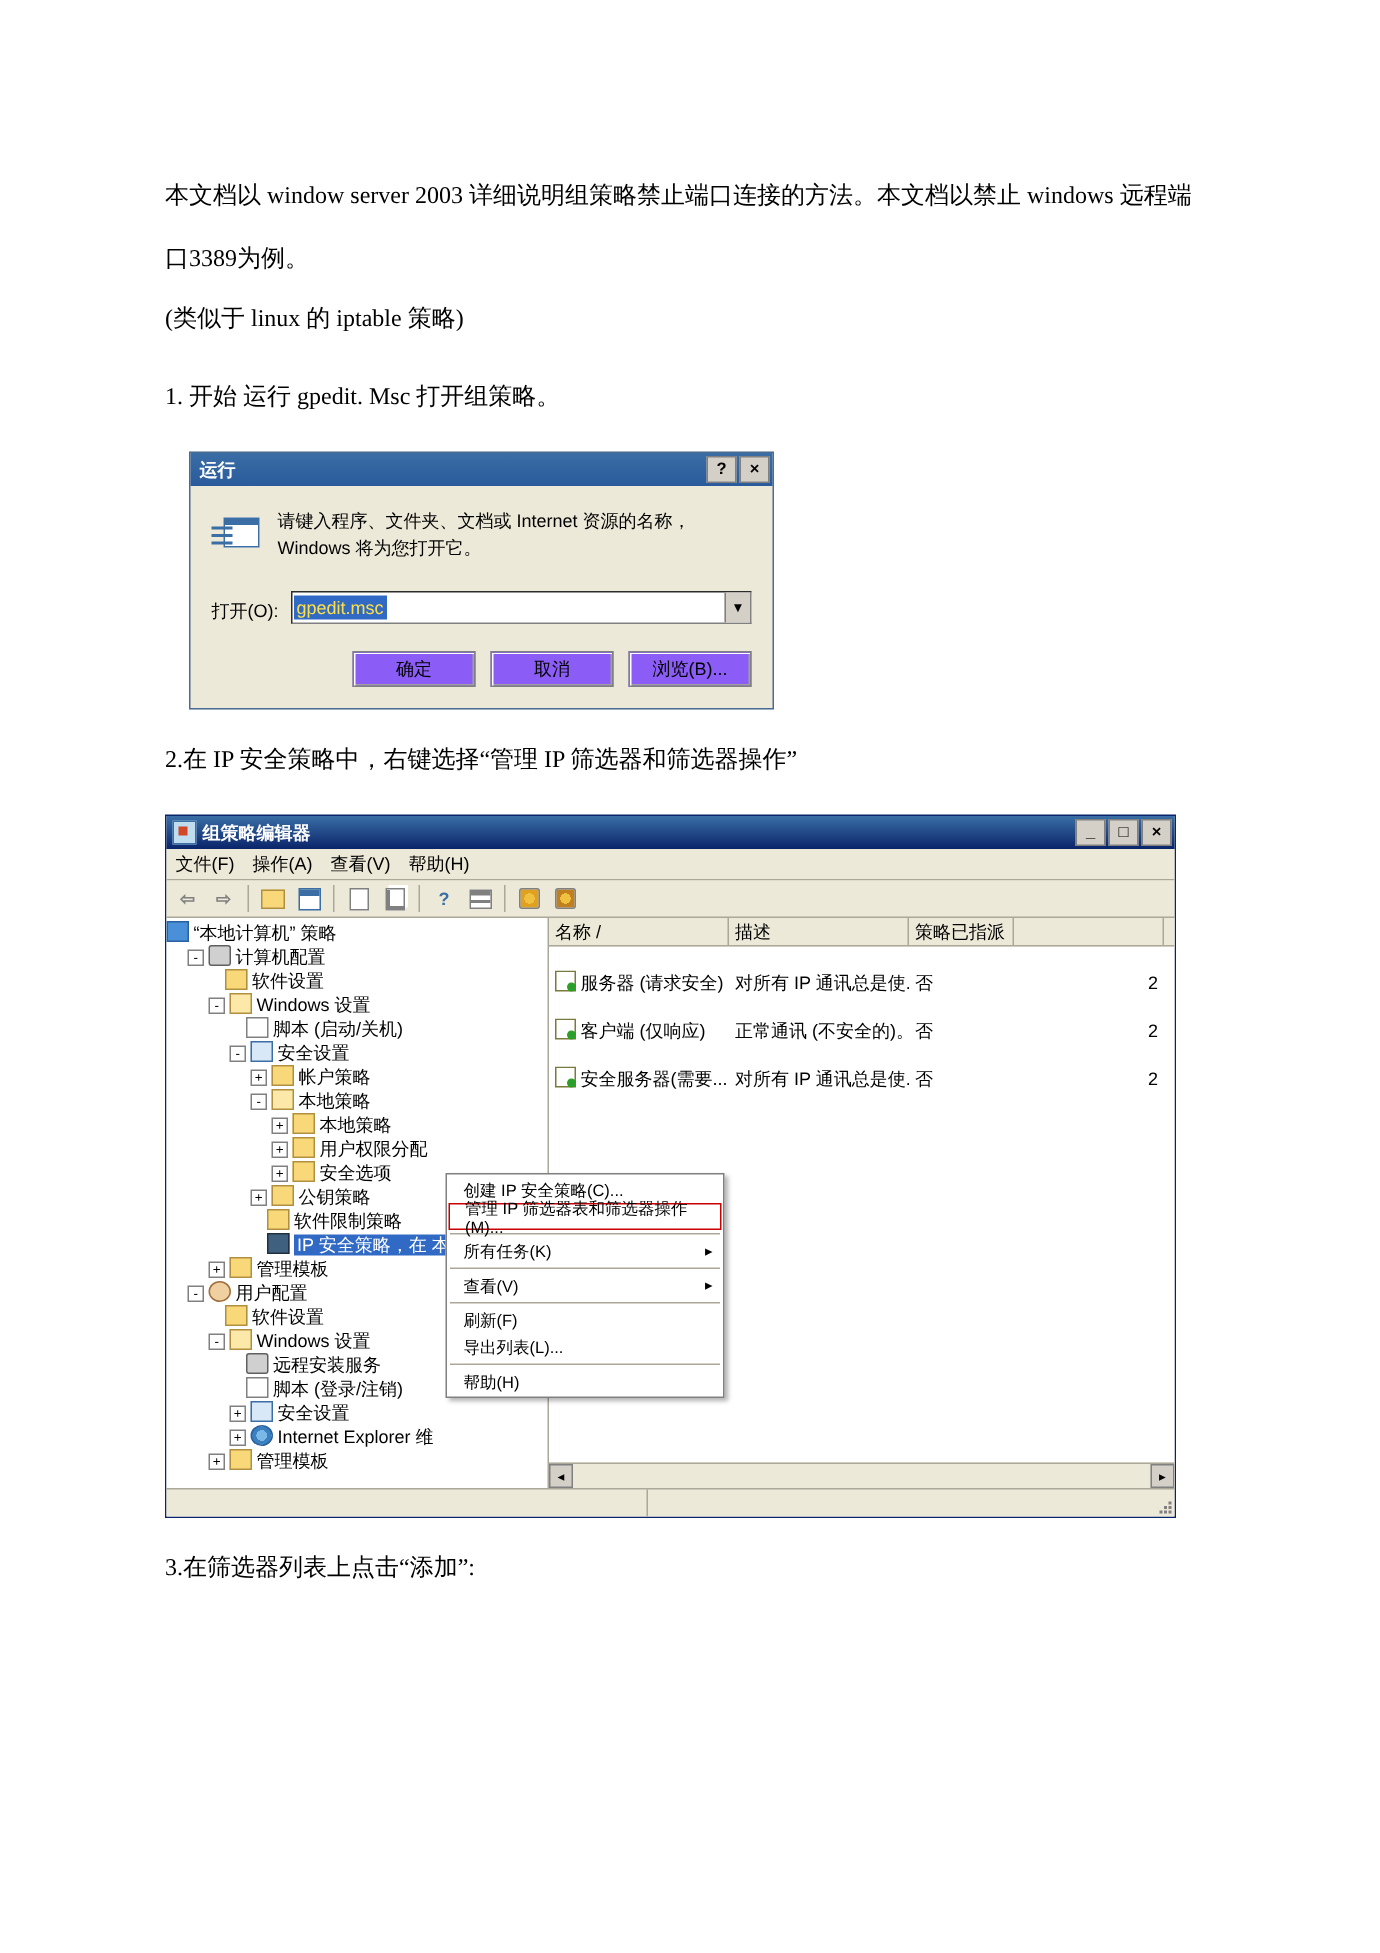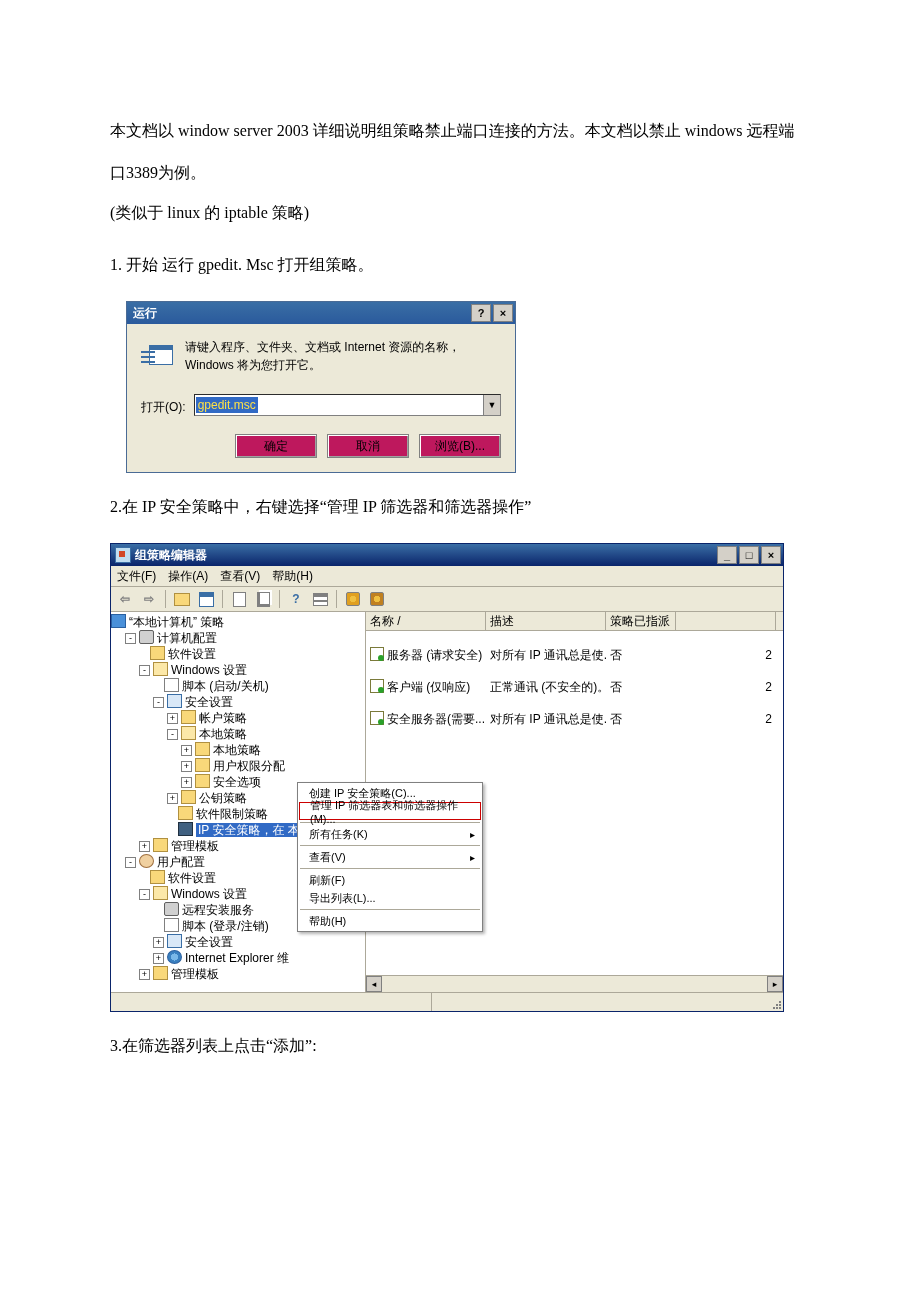--- a/index.html
+++ b/index.html
@@ -112,21 +112,21 @@
     margin-left: auto;
   }
   .run-buttons {
     display: flex;
     justify-content: flex-end;
     gap: 10px;
     padding: 0 14px 14px 14px;
   }
   .btn {
     width: 80px; height: 22px;
-    background: #be185d;
+    background: #8b5cf6;
     border: 1px solid #808080;
     box-shadow: inset 1px 1px 0 #fff, inset -1px -1px 0 #a0a0a0;
     display: flex; align-items: center; justify-content: center;
     font-size: 12px;
   }
 
   
   .gpedit {
     width: 672px;
     border: 1px solid #0a246a;

